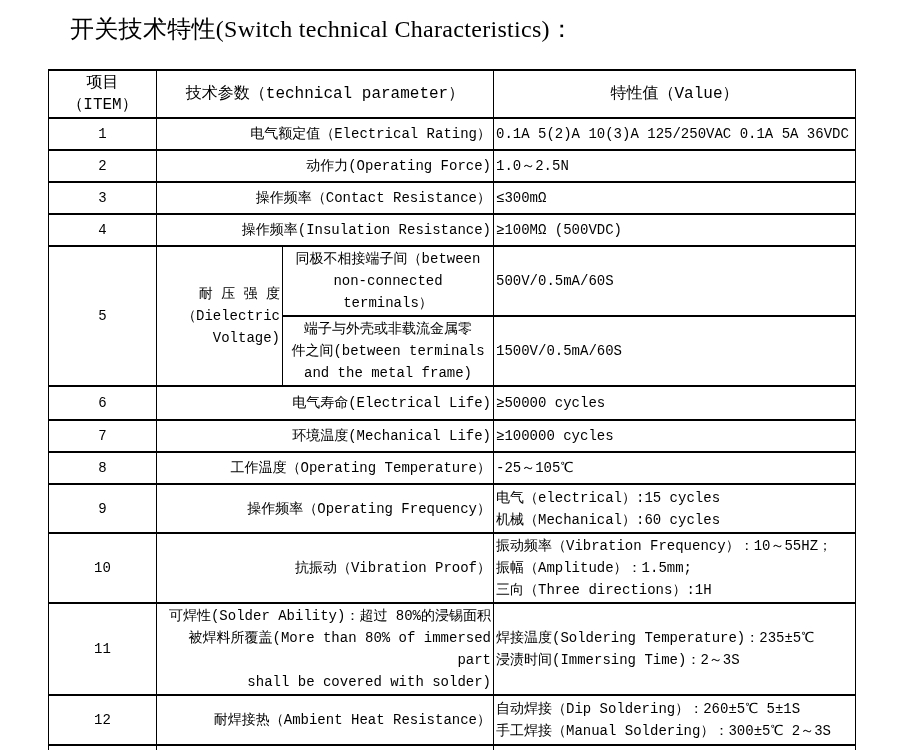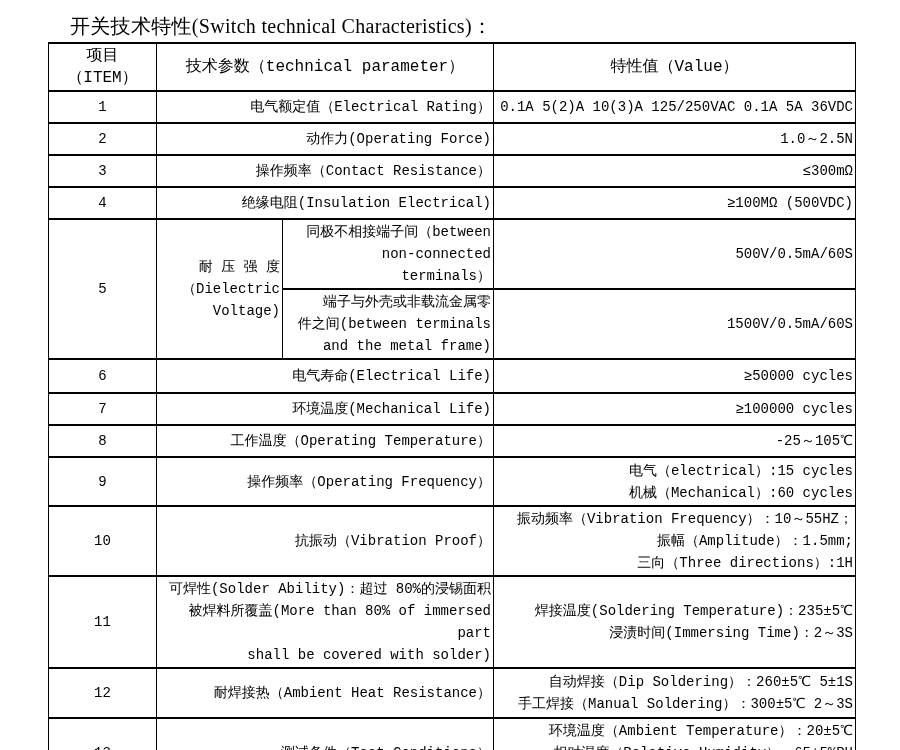--- a/index.html
+++ b/index.html
@@ -7,22 +7,22 @@
     padding: 0;
     background: #ffffff;
     width: 900px;
     height: 750px;
     overflow: hidden;
     color: #000;
     font-family: "Liberation Mono", "DejaVu Sans Mono", monospace;
   }
   .page-title {
     font-family: "Liberation Serif", "DejaVu Serif", serif;
-    font-size: 20px;
-    margin: 13px 0 2px 70px;
+    font-size: 24px;
+    margin: 13px 0 24px 70px;
     letter-spacing: 0.3px;
     white-space: pre;
   }
   table.spec-table {
     border-collapse: collapse;
     table-layout: fixed;
     margin-left: 48px;
     width: 807px;
   }
   .spec-table td, .spec-table th {
@@ -37,22 +37,22 @@
     white-space: pre-line;
     overflow: hidden;
     padding: 1px 2px;
   }
   .spec-table th {
     font-size: 16px;
     text-align: center;
   }
   .c-item { text-align: center; }
   .c-param { text-align: right; padding-left: 10px; padding-right: 4px; }
-  .c-subparam { text-align: right; padding-left: 8px; padding-right: 2px; }
-  .c-value { text-align: right; padding-left: 10px; padding-right: 2px; }
+  .c-subparam { text-align: center; padding-left: 8px; padding-right: 2px; }
+  .c-value { text-align: left; padding-left: 10px; padding-right: 2px; }
 </style>
 </head>
 <body>
 
 <div class="page-title">开关技术特性(Switch technical Characteristics)：</div>
 
 <table class="spec-table">
   <colgroup>
     <col style="width:108px">
     <col style="width:126px">
@@ -81,21 +81,21 @@
   </tr>
 
   <tr style="height:32px">
     <td class="c-item">3</td>
     <td colspan="2" class="c-param">操作频率（Contact Resistance）</td>
     <td class="c-value">≤300mΩ</td>
   </tr>
 
   <tr style="height:32px">
     <td class="c-item">4</td>
-    <td colspan="2" class="c-param">绝缘电阻(Insulation Electrical)</td>
+    <td colspan="2" class="c-param">操作频率(Insulation Resistance)</td>
     <td class="c-value">≥100MΩ (500VDC)</td>
   </tr>
 
   <tr style="height:43px">
     <td rowspan="2" class="c-item">5</td>
     <td rowspan="2" class="c-param">耐 压 强 度
 （Dielectric
 Voltage)</td>
     <td class="c-subparam">同极不相接端子间（between
 non-connected terminals）</td>

